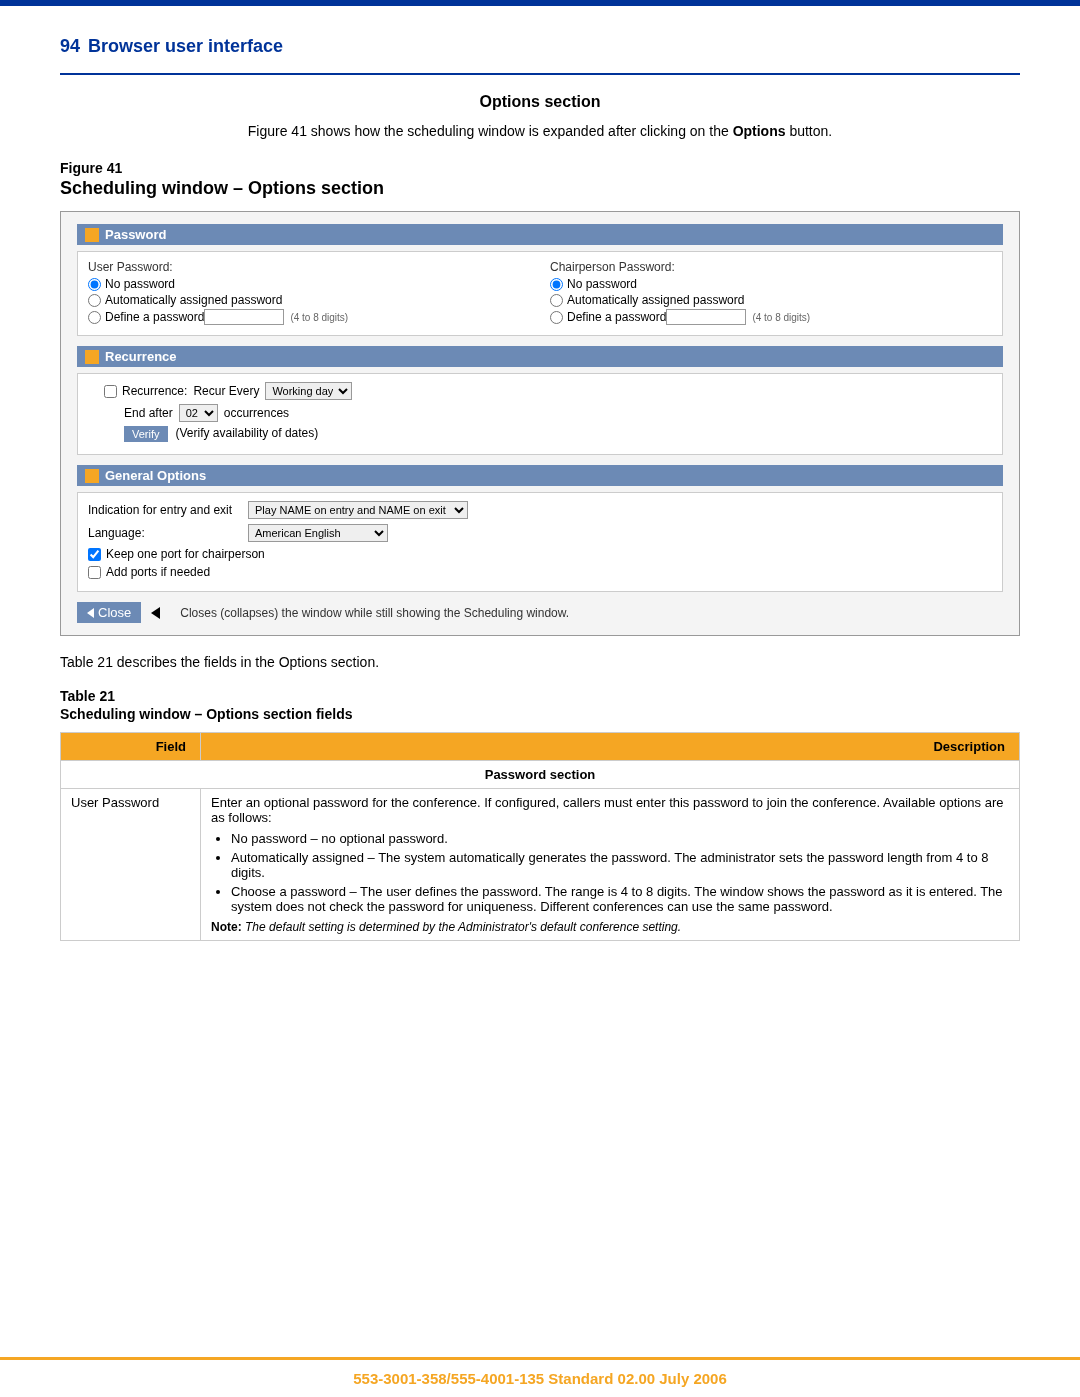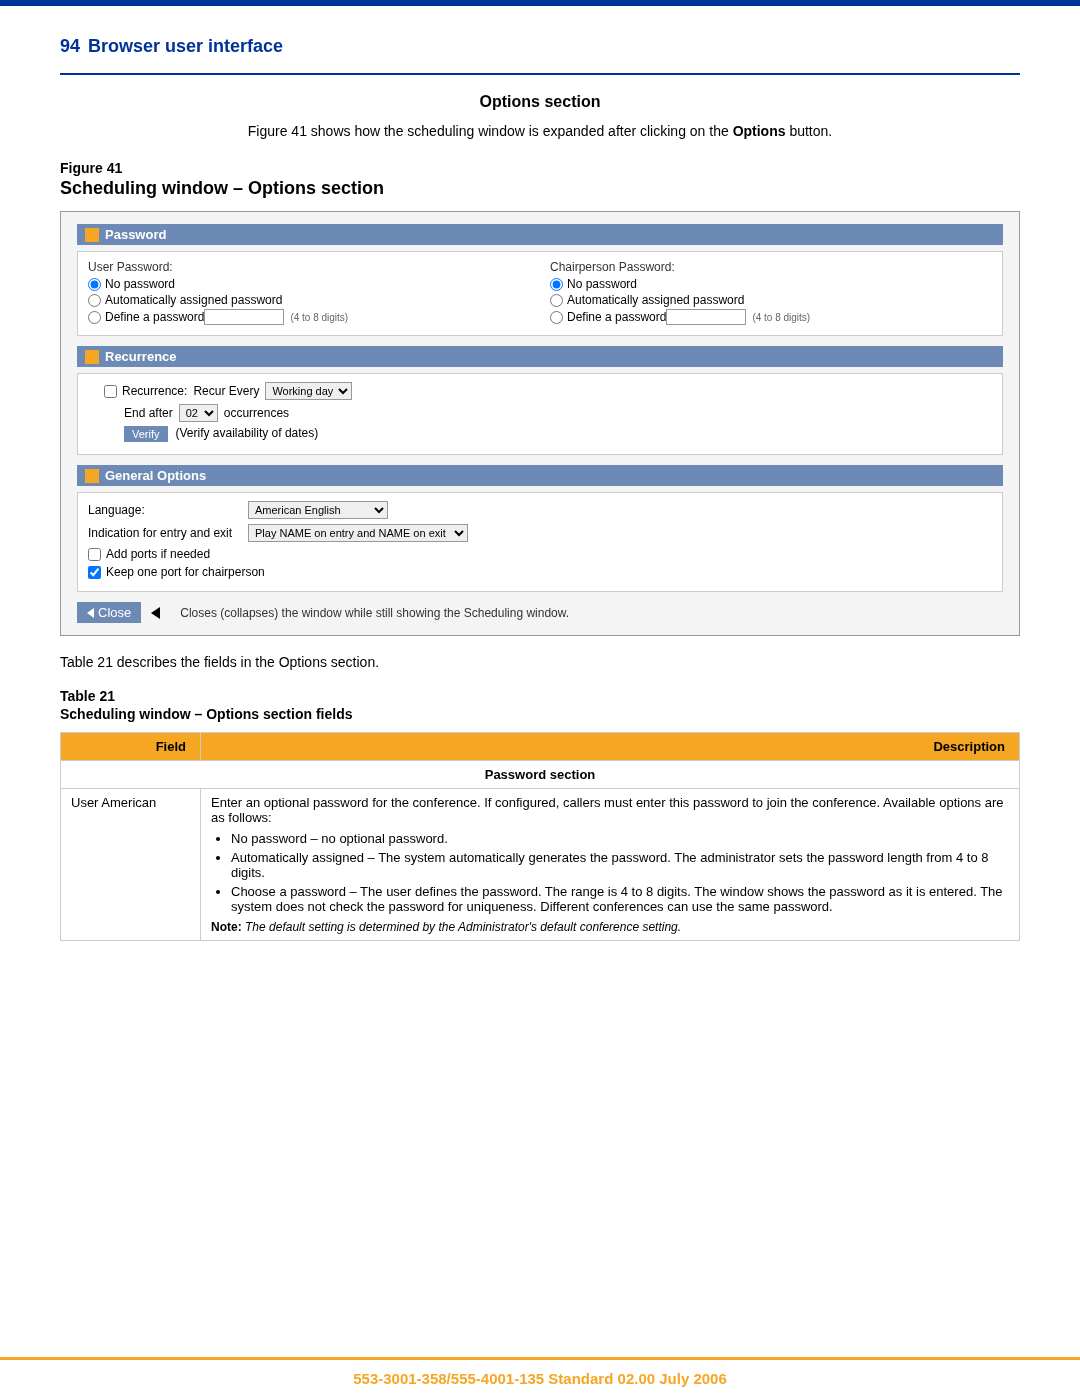--- a/index.html
+++ b/index.html
@@ -386,38 +386,38 @@
         </div>
       </div>
 
       <div class="section-bar" style="margin-top:8px;">
         <span class="section-bar-icon"></span>
         <span>General Options</span>
       </div>
 
       <div class="general-area">
         <div class="general-field-row">
+          <span class="general-field-label">Indication for entry and exit</span>
+          <select class="select-inline" style="width:220px;">
+            <option>Play NAME on entry and NAME on exit</option>
+          </select>
+        </div>
+        <div class="general-field-row">
           <span class="general-field-label">Language:</span>
           <select class="select-inline" style="width:140px;">
             <option>American English</option>
           </select>
         </div>
-        <div class="general-field-row">
-          <span class="general-field-label">Indication for entry and exit</span>
-          <select class="select-inline" style="width:220px;">
-            <option>Play NAME on entry and NAME on exit</option>
-          </select>
+        <div class="checkbox-row">
+          <input type="checkbox" checked="" style="">
+          <span>Keep one port for chairperson</span>
         </div>
         <div class="checkbox-row">
           <input type="checkbox" style="">
           <span>Add ports if needed</span>
-        </div>
-        <div class="checkbox-row">
-          <input type="checkbox" checked="" style="">
-          <span>Keep one port for chairperson</span>
         </div>
       </div>
 
       <div class="close-row">
         <button class="btn-close">
           <span style="display:inline-block;width:0;height:0;border-top:5px solid transparent;border-bottom:5px solid transparent;border-right:7px solid #fff;"></span>
           <span>Close</span>
         </button>
         <span class="arrow-left"></span>
         <span class="close-description">Closes (collapses) the window while still showing the Scheduling window.</span>
@@ -435,21 +435,21 @@
         <tr>
           <th style="width:140px;">Field</th>
           <th>Description</th>
         </tr>
       </thead>
       <tbody>
         <tr class="section-row">
           <td colspan="2">Password section</td>
         </tr>
         <tr>
-          <td>User American</td>
+          <td>User Password</td>
           <td>
             <span>Enter an optional password for the conference. If configured, callers must enter this password to join the conference. Available options are as follows:</span>
             <ul class="bullet-list">
               <li>No password – no optional password.</li>
               <li>Automatically assigned – The system automatically generates the password. The administrator sets the password length from 4 to 8 digits.</li>
               <li>Choose a password – The user defines the password. The range is 4 to 8 digits. The window shows the password as it is entered. The system does not check the password for uniqueness. Different conferences can use the same password.</li>
             </ul>
             <div class="note-text">
               <strong>Note:</strong>
               <span> The default setting is determined by the Administrator's default conference setting.</span>

